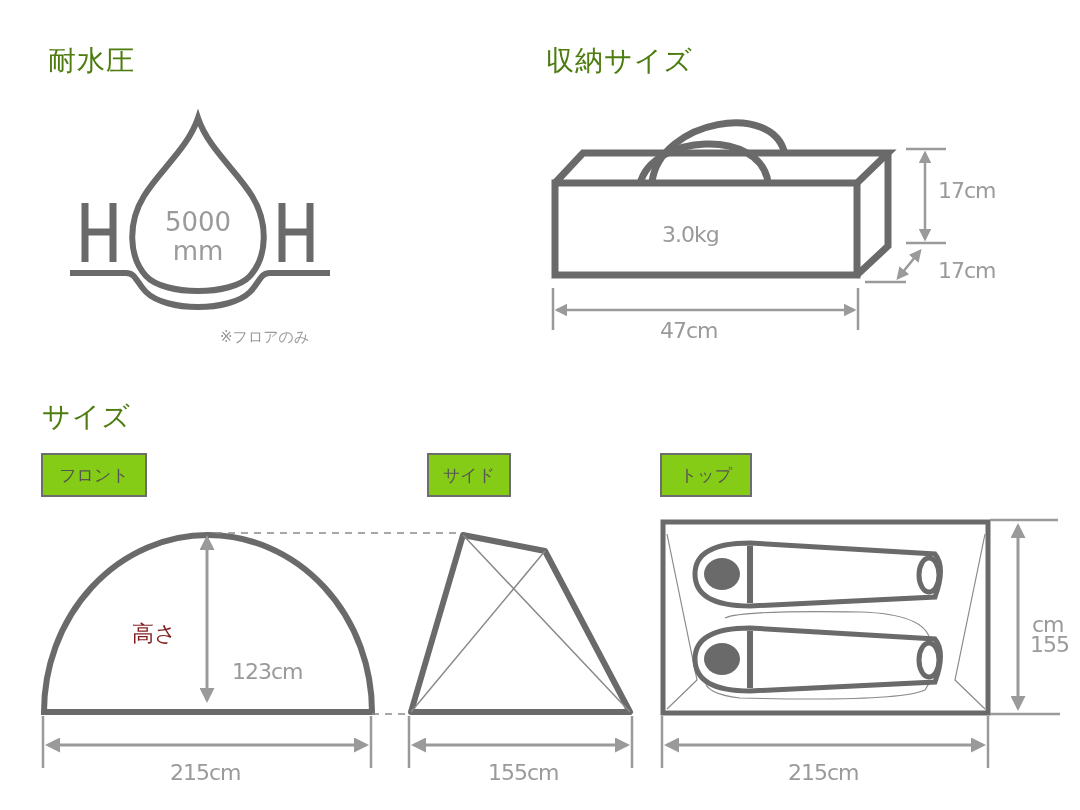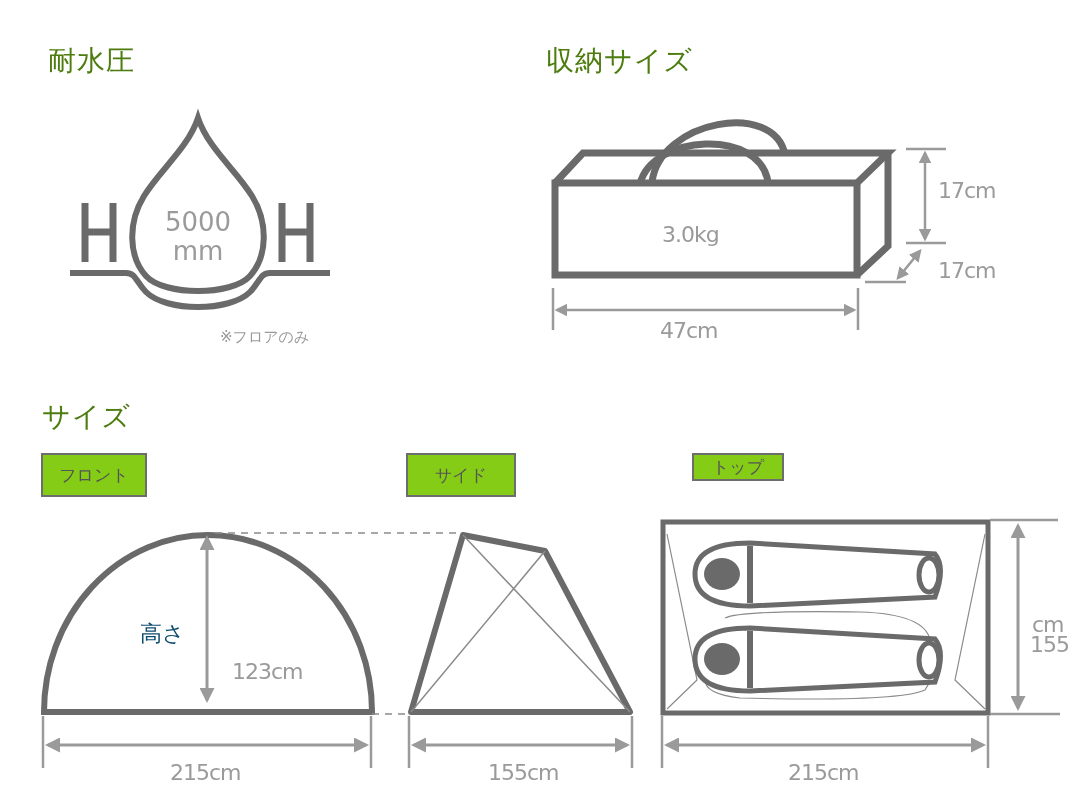--- a/index.html
+++ b/index.html
@@ -105,28 +105,28 @@
 <div class="lbl" style="left:220px;top:328px;font-size:15px;">※フロアのみ</div>
 
 <div class="lbl dim" style="left:662px;top:222px;">3.0kg</div>
 <div class="lbl dim" style="left:660px;top:318px;">47cm</div>
 <div class="lbl dim" style="left:938px;top:178px;">17cm</div>
 <div class="lbl dim" style="left:938px;top:258px;">17cm</div>
 
 <div class="tag" style="left:41px;top:453px;width:106px;height:44px;">
     <span>フロント</span>
   </div>
-<div class="tag" style="left:406px;top:453px;width:110px;height:44px;">
+<div class="tag" style="left:427px;top:453px;width:84px;height:44px;">
     <span>サイド</span>
   </div>
-<div class="tag" style="left:660px;top:453px;width:92px;height:28px;margin-left:32px;">
+<div class="tag" style="left:660px;top:453px;width:92px;height:44px;">
     <span>トップ</span>
   </div>
 
-<div class="lbl" style="left:140px;top:619px;font-size:22px;color:#0c4a6e;">高さ</div>
+<div class="lbl" style="left:132px;top:619px;font-size:22px;color:#7f1d1d;">高さ</div>
 <div class="lbl dim" style="left:232px;top:619px;margin-top:40px;">123cm</div>
 <div class="lbl dim" style="left:170px;top:760px;">215cm</div>
 
 <div class="lbl dim" style="left:488px;top:760px;">155cm</div>
 
 <div class="lbl dim" style="left:788px;top:760px;">215cm</div>
 <div class="lbl dim" style="left:1030px;top:588px;margin-top:44px;">155</div>
 <div class="lbl dim" style="left:1032px;top:612px;">cm</div>
 
 </body></html>

